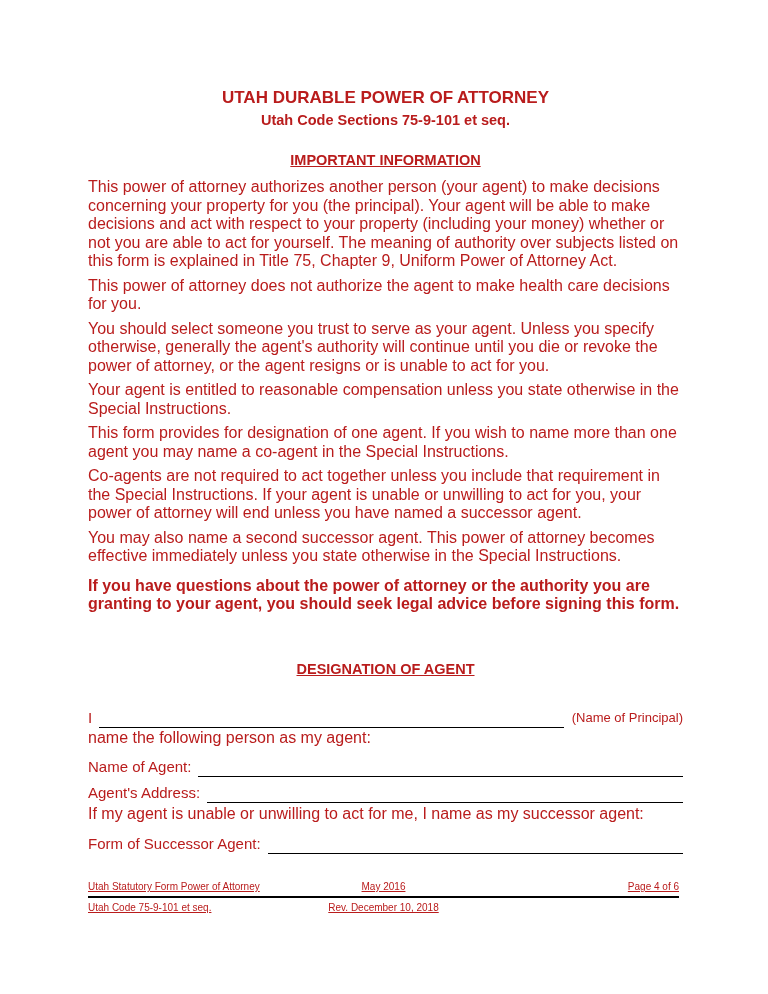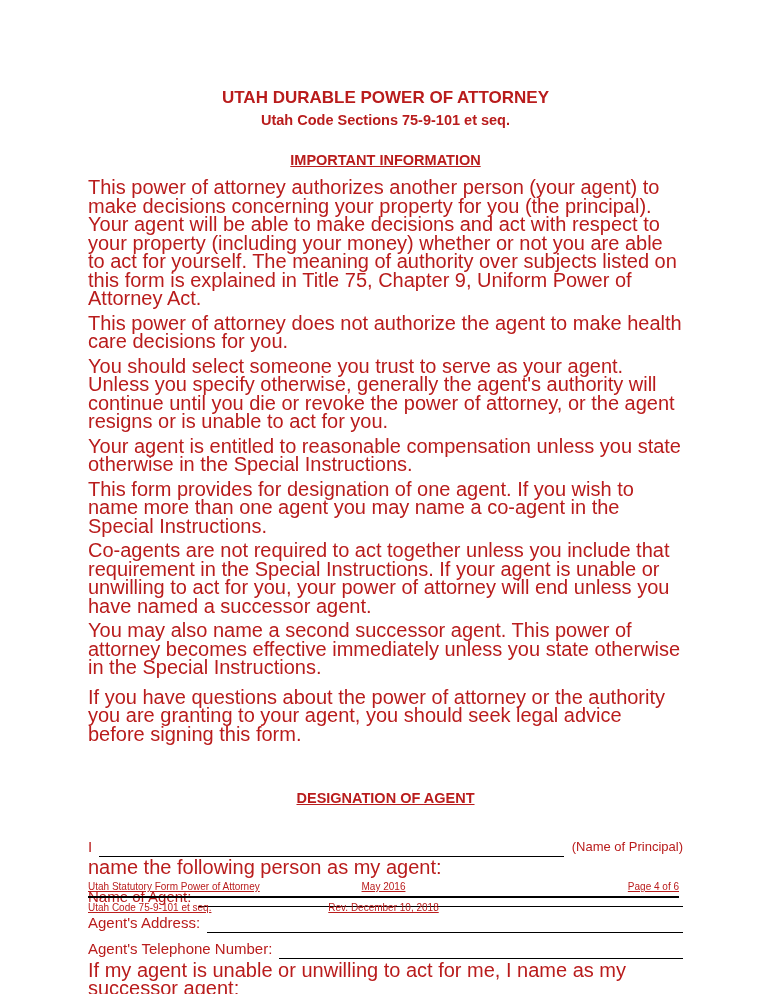--- a/index.html
+++ b/index.html
@@ -21,23 +21,23 @@
     margin:0 0 22px 0;
     font-size:14.5px; font-weight:bold; text-align:center; line-height:18px;
   }
   .section-heading {
     margin:0 0 9px 0;
     font-size:14.5px; font-weight:bold; text-align:center; line-height:18px;text-decoration:underline;
   }
   .designation-heading { margin-top:46px; margin-bottom:26px; }
   p.body {
     margin:0 0 6px 0;
-    font-size:20px; line-height:18.5px;
+    font-size:16px; line-height:18.5px;
   }
-  p.bold-notice { font-weight:normal; margin-top:11px; }
+  p.bold-notice { font-weight:bold; margin-top:11px; }
   .field-row {
     display:flex; align-items:flex-end;
     font-size:15px; height:24px; margin-bottom:2px;
   }
   .field-row .label { padding-bottom:2px; white-space:nowrap; }
   .blank {
     flex:1 1 auto;
     height:20px;
     border-bottom:1.5px solid #000000;
     margin-left:7px;
@@ -94,24 +94,20 @@
   <div class="field-row">
     <span class="label">Name of Agent:</span>
     <span class="blank"></span>
   </div>
 
   <div class="field-row">
     <span class="label">Agent's Address:</span>
     <span class="blank"></span>
   </div>
 
-  <div class="field-row">
-    <span class="label">Agent's Telephone Number:</span>
-    <span class="blank"></span>
-  </div>
 
   <p class="body successor-intro">If my agent is unable or unwilling to act for me, I name as my successor agent:</p>
 
   <div class="field-row">
     <span class="label">Form of Successor Agent:</span>
     <span class="blank"></span>
   </div>
 
   <div class="footer">
     <div class="footer-row">

